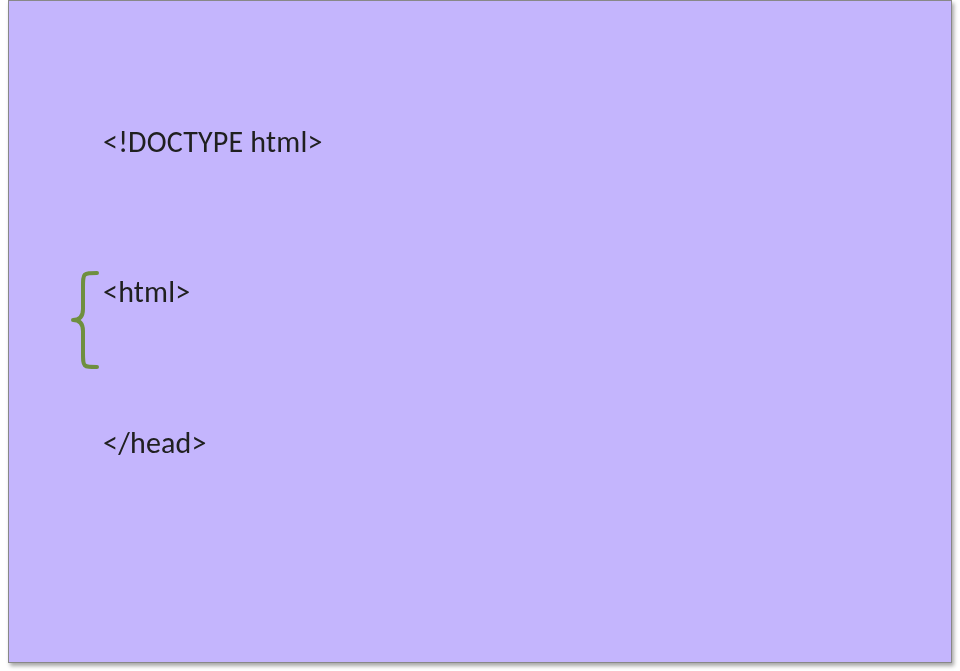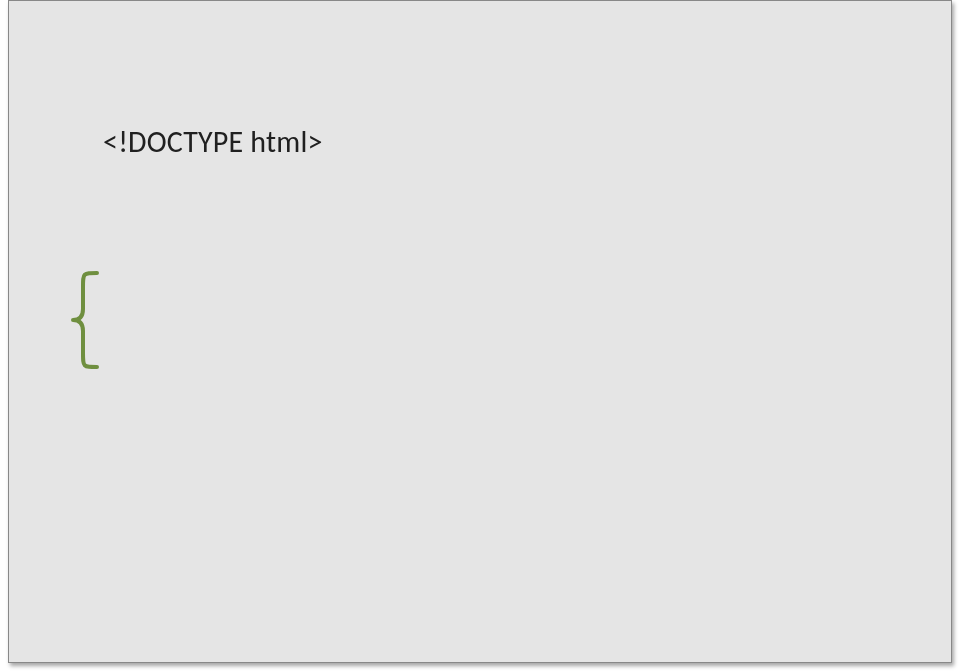--- a/index.html
+++ b/index.html
@@ -13,21 +13,21 @@
       background: #ffffff;
       font-family: "Segoe UI", Calibri, Arial, sans-serif;
       position: relative;
     }
     .frame {
       position: absolute;
       top: 0;
       left: 8px;
       right: 8px;
       bottom: 8px;
-      background: #e5e5e5;
+      background: #c4b5fd;
       border: 1px solid #888888;
       box-shadow: 2px 3px 4px rgba(0,0,0,0.35);
     }
     .code {
       position: absolute;
       top: 16px;
       left: 94px;
       font-size: 30px;
       line-height: 1.67;
       color: #202020;
@@ -46,20 +46,22 @@
       height: 102px;
       pointer-events: none;
     }
   </style>
 </head>
 <body>
 
 <div class="frame">
   <div class="code">
     <span class="line">&lt;!DOCTYPE html&gt;</span>
+    <span class="line">&lt;html&gt;</span>
+    <span class="line">&lt;/head&gt;</span>
     
     
     
     
     
     
     
     
   </div>
 

